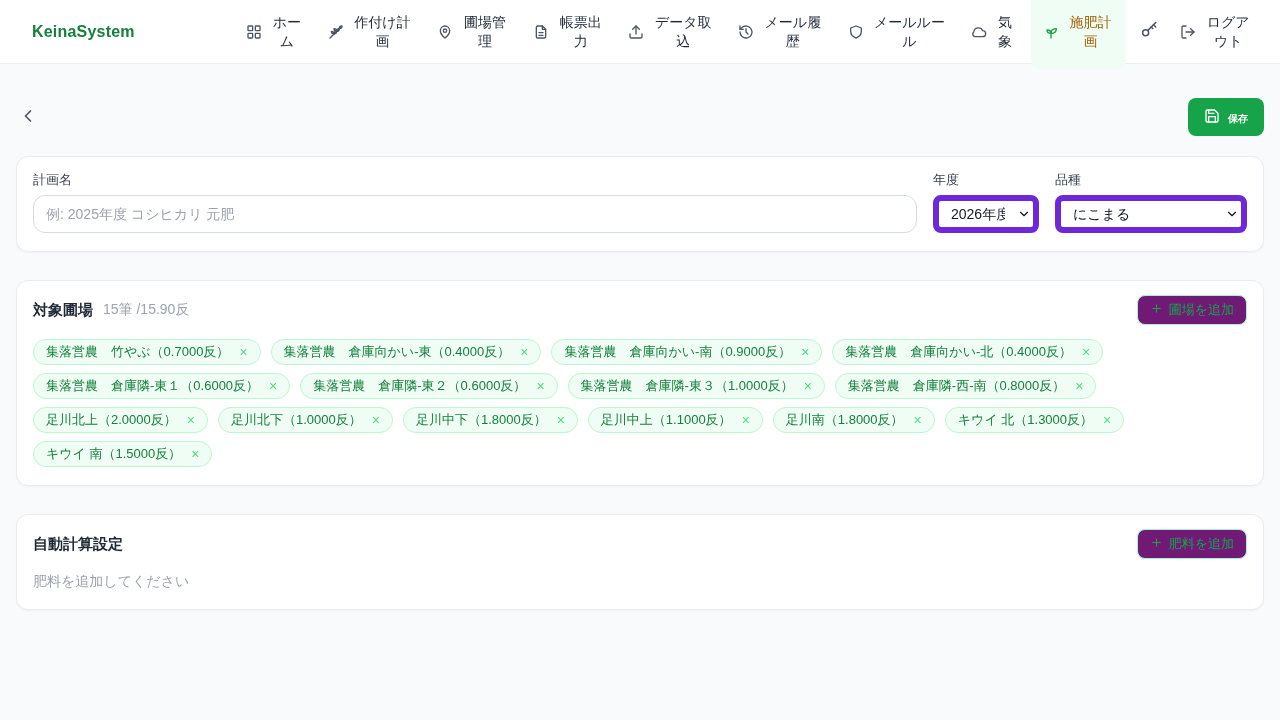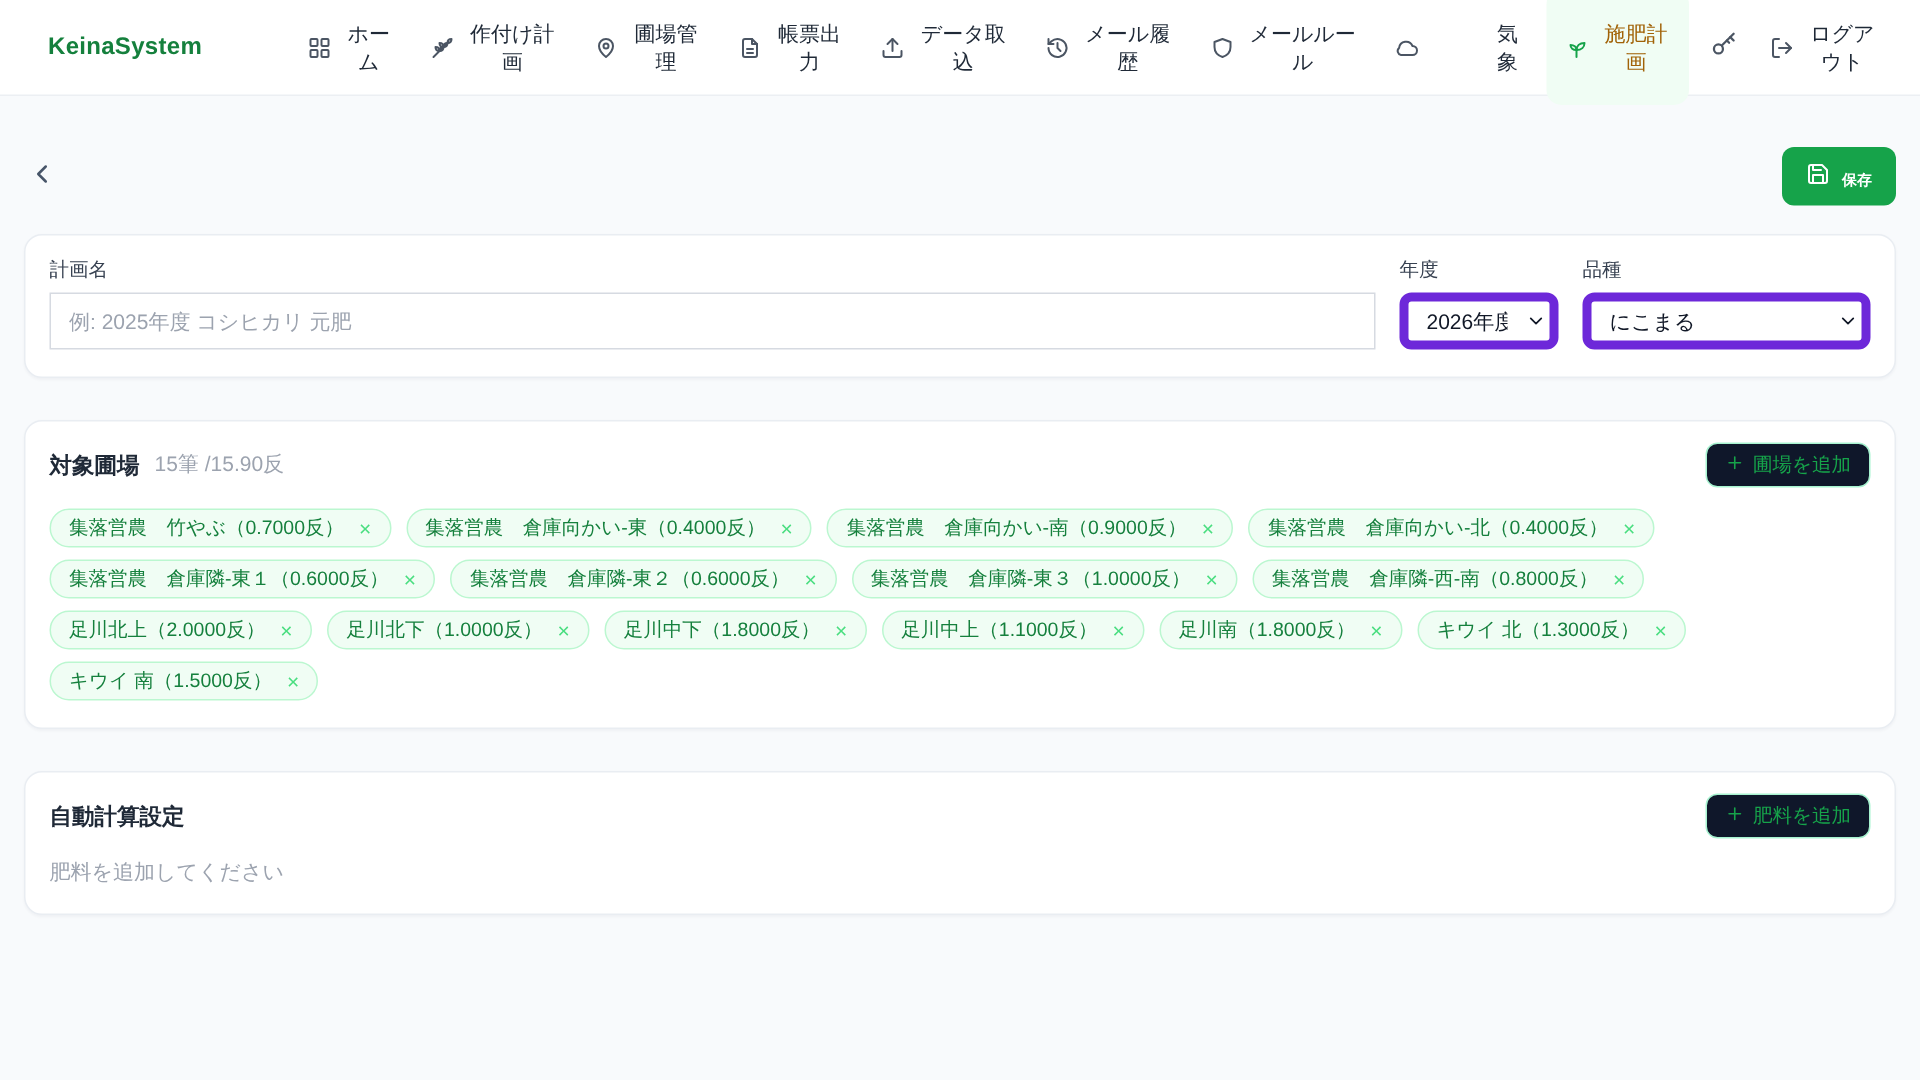--- a/index.html
+++ b/index.html
@@ -26,21 +26,21 @@
   .nav-item.active { background:#f0fdf4; color:#a16207; padding:20px 12px; }
   .nav-item.active .nav-icon { color:#16a34a; }
   .nav-label { text-align:center; line-height:1.3; word-break:break-all; }
   .nav-list .nav-item:nth-child(1) .nav-label { width:2.4em; }
   .nav-list .nav-item:nth-child(2) .nav-label { width:4.4em; }
   .nav-list .nav-item:nth-child(3) .nav-label { width:3.4em; }
   .nav-list .nav-item:nth-child(4) .nav-label { width:3.4em; }
   .nav-list .nav-item:nth-child(5) .nav-label { width:4.4em; }
   .nav-list .nav-item:nth-child(6) .nav-label { width:4.4em; }
   .nav-list .nav-item:nth-child(7) .nav-label { width:5.4em; }
-  .nav-list .nav-item:nth-child(8) .nav-label { width:1.4em;margin-left:41px; }
+  .nav-list .nav-item:nth-child(8) .nav-label { width:1.4em; }
   .nav-list .nav-item:nth-child(9) .nav-label { width:3.4em; }
   .icon-btn {
     background:none; border:none; color:#4b5563; cursor:pointer;
     display:flex; align-items:center; padding:6px;
   }
   .logout .nav-label { width:3.4em; }
 
   
   .main { padding:0 16px; }
   .title-row { display:flex; align-items:center; margin-top:34px; height:38px; }
@@ -59,21 +59,21 @@
   .card {
     background:#ffffff; border:1px solid #e9edf2; border-radius:12px;
     box-shadow:0 1px 2px rgba(16,24,40,.04); padding:14px 16px 18px;
   }
   .card-form { margin-top:20px; display:flex; gap:16px; }
   .field-group label { display:block; font-size:13px; color:#374151; margin-bottom:6px; }
   .grow { flex:1; }
   .w-year { width:106px; }
   .w-variety { width:192px; }
   .text-input {
-    width:100%; height:38px; border:1px solid #d6dae1; border-radius:0;
+    width:100%; height:38px; border:1px solid #d6dae1; border-radius:12px;
     padding:0 12px; font-size:14px; color:#111827; font-family:inherit; background:#fff;
   }
   .text-input::placeholder { color:#9ca3af; }
   .select-wrap { position:relative; }
   .select-wrap select {
     appearance:none; -webkit-appearance:none;
     width:100%; height:38px; border:6px solid #6d28d9; border-radius:8px;
     padding:0 28px 0 12px; font-size:14px; color:#111827; background:#fff;
     font-family:inherit; cursor:pointer;
   }
@@ -81,21 +81,21 @@
     position:absolute; right:8px; top:50%; transform:translateY(-50%);
     color:#111827; pointer-events:none; display:flex;
   }
 
   .card-section { margin-top:28px; }
   .section-head { display:flex; align-items:center; }
   .section-title { font-size:15px; font-weight:700; color:#1f2937; }
   .section-sub { font-size:14px; color:#9ca3af; margin-left:10px; }
   .add-btn {
     margin-left:auto; display:inline-flex; align-items:center; gap:6px;
-    background:#0f172a; border:1px solid #a7f3d0; color:#16a34a;
+    background:#701a75; border:1px solid #a7f3d0; color:#16a34a;
     border-radius:8px; padding:5px 12px; font-size:13px; cursor:pointer;
     font-family:Liberation Sans, sans-serif;
   }
 
   .tags { margin-top:14px; display:flex; flex-wrap:wrap; gap:8px 10px; }
   .tag {
     display:inline-flex; align-items:center;
     background:#f0fdf4; border:1px solid #bbf7d0; border-radius:999px;
     padding:3px 12px; font-size:13px; color:#15803d; line-height:18px;
   }

